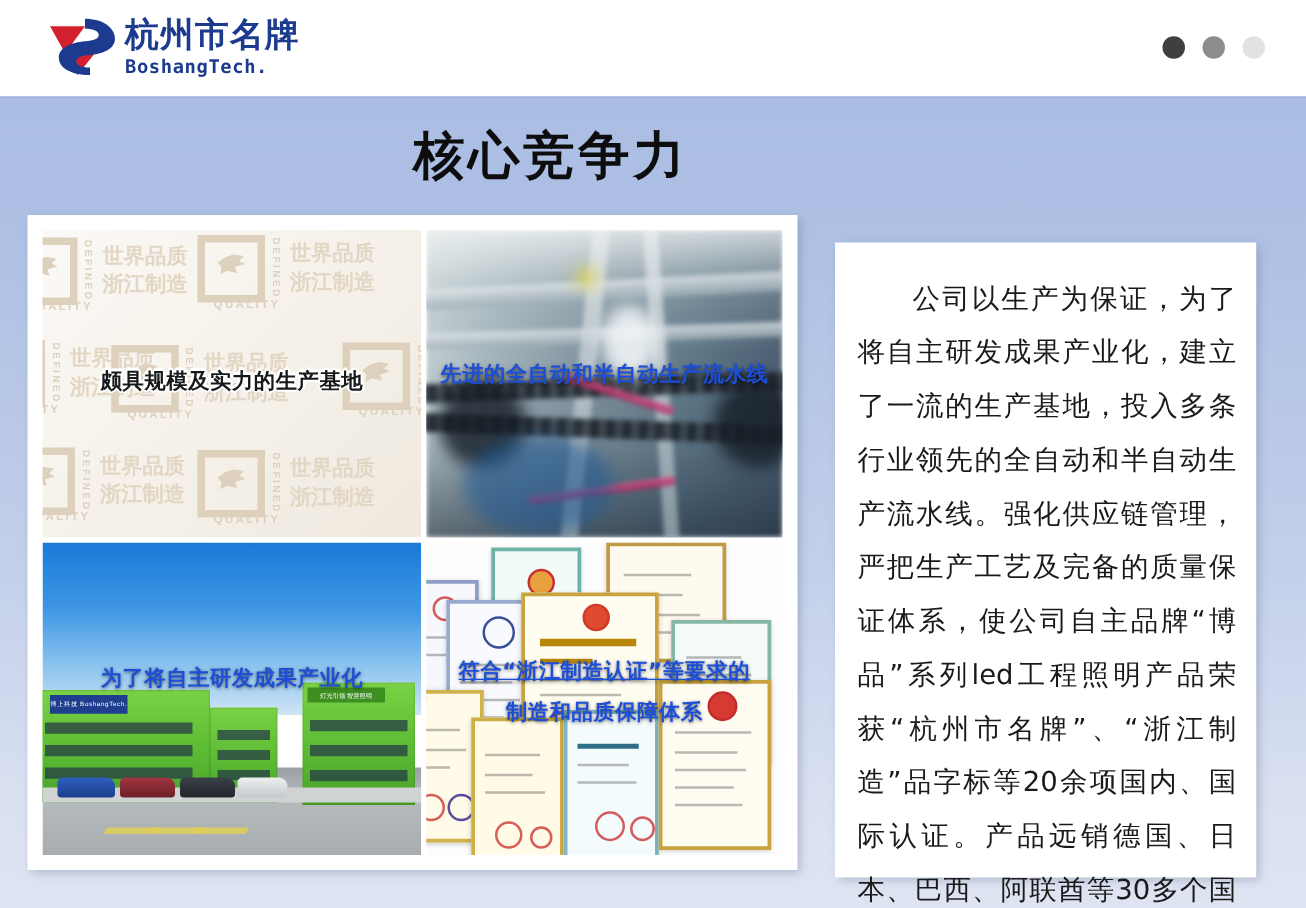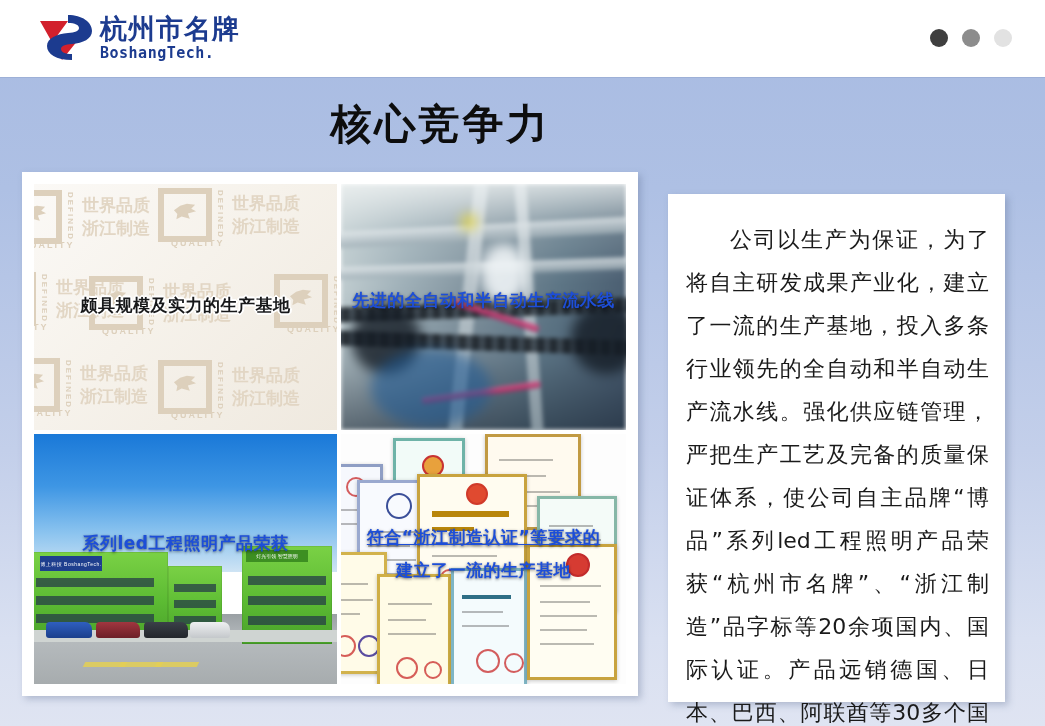--- a/index.html
+++ b/index.html
@@ -457,21 +457,21 @@
 
         <div class="car" style="left:12px; top:188px; width:46px; background:linear-gradient(180deg,#2f5fc0,#1b3f8c);"></div>
         <div class="car" style="left:62px; top:188px; width:44px; background:linear-gradient(180deg,#a0363f,#6d1f28);"></div>
         <div class="car" style="left:110px; top:188px; width:44px; background:linear-gradient(180deg,#3a4048,#22262c);"></div>
         <div class="car" style="left:156px; top:188px; width:40px; background:linear-gradient(180deg,#eef0f1,#c4c8cb);"></div>
 
         <div class="roadline" style="left:50px; top:228px; width:42px;"></div>
         <div class="roadline" style="left:86px; top:228px; width:42px;"></div>
         <div class="roadline" style="left:122px; top:228px; width:42px;"></div>
 
-        <div class="cell-cap cap-light" style="top:98px;">系列led工程照明产品荣获</div>
+        <div class="cell-cap cap-light" style="top:98px;">为了将自主研发成果产业化</div>
       </div>
 
       <div class="cell">
         <div class="cert-bg"></div>
 
         <div class="cert" style="left:52px; top:4px; width:72px; height:108px; border-color:#6fb3a8; background:#f2fbf8;">
           <div class="seal" style="left:26px; top:14px; width:18px; height:18px; border-color:#c83232; background:#e8a13c;"></div>
           <div class="cl" style="top:50px; width:70%;"></div>
             <div class="cl" style="top:62px; width:58%;"></div>
           <div class="cl" style="top:74px; width:66%;"></div>
@@ -543,21 +543,21 @@
         <div class="cert" style="left:186px; top:110px; width:90px; height:136px; border-color:#c8a33f; background:#fffdf2;">
           <div class="seal" style="left:36px; top:6px; width:20px; height:20px; border-color:#c22c2c; background:#d63b32;"></div>
           <div class="cl" style="top:38px; width:72%;"></div>
             <div class="cl" style="top:54px; width:60%;"></div>
           <div class="cl" style="top:68px; width:68%;"></div>
             <div class="cl" style="top:82px; width:56%;"></div>
           <div class="cl" style="top:96px; width:64%;"></div>
         </div>
 
         <div class="cell-cap cap-light" style="top:92px;text-decoration:underline;">符合“浙江制造认证”等要求的</div>
-        <div class="cell-cap cap-light" style="top:125px;">建立了一流的生产基地</div>
+        <div class="cell-cap cap-light" style="top:125px;">制造和品质保障体系</div>
       </div>
 
     </div>
   </div>
 
   <div class="text-card">
     <div class="body-text">公司以生产为保证，为了将自主研发成果产业化，建立了一流的生产基地，投入多条行业领先的全自动和半自动生产流水线。强化供应链管理，严把生产工艺及完备的质量保证体系，使公司自主品牌“博品”系列led工程照明产品荣获“杭州市名牌”、“浙江制造”品字标等20余项国内、国际认证。产品远销德国、日本、巴西、阿联酋等30多个国家和地区。</div>
   </div>
 
 </div>

